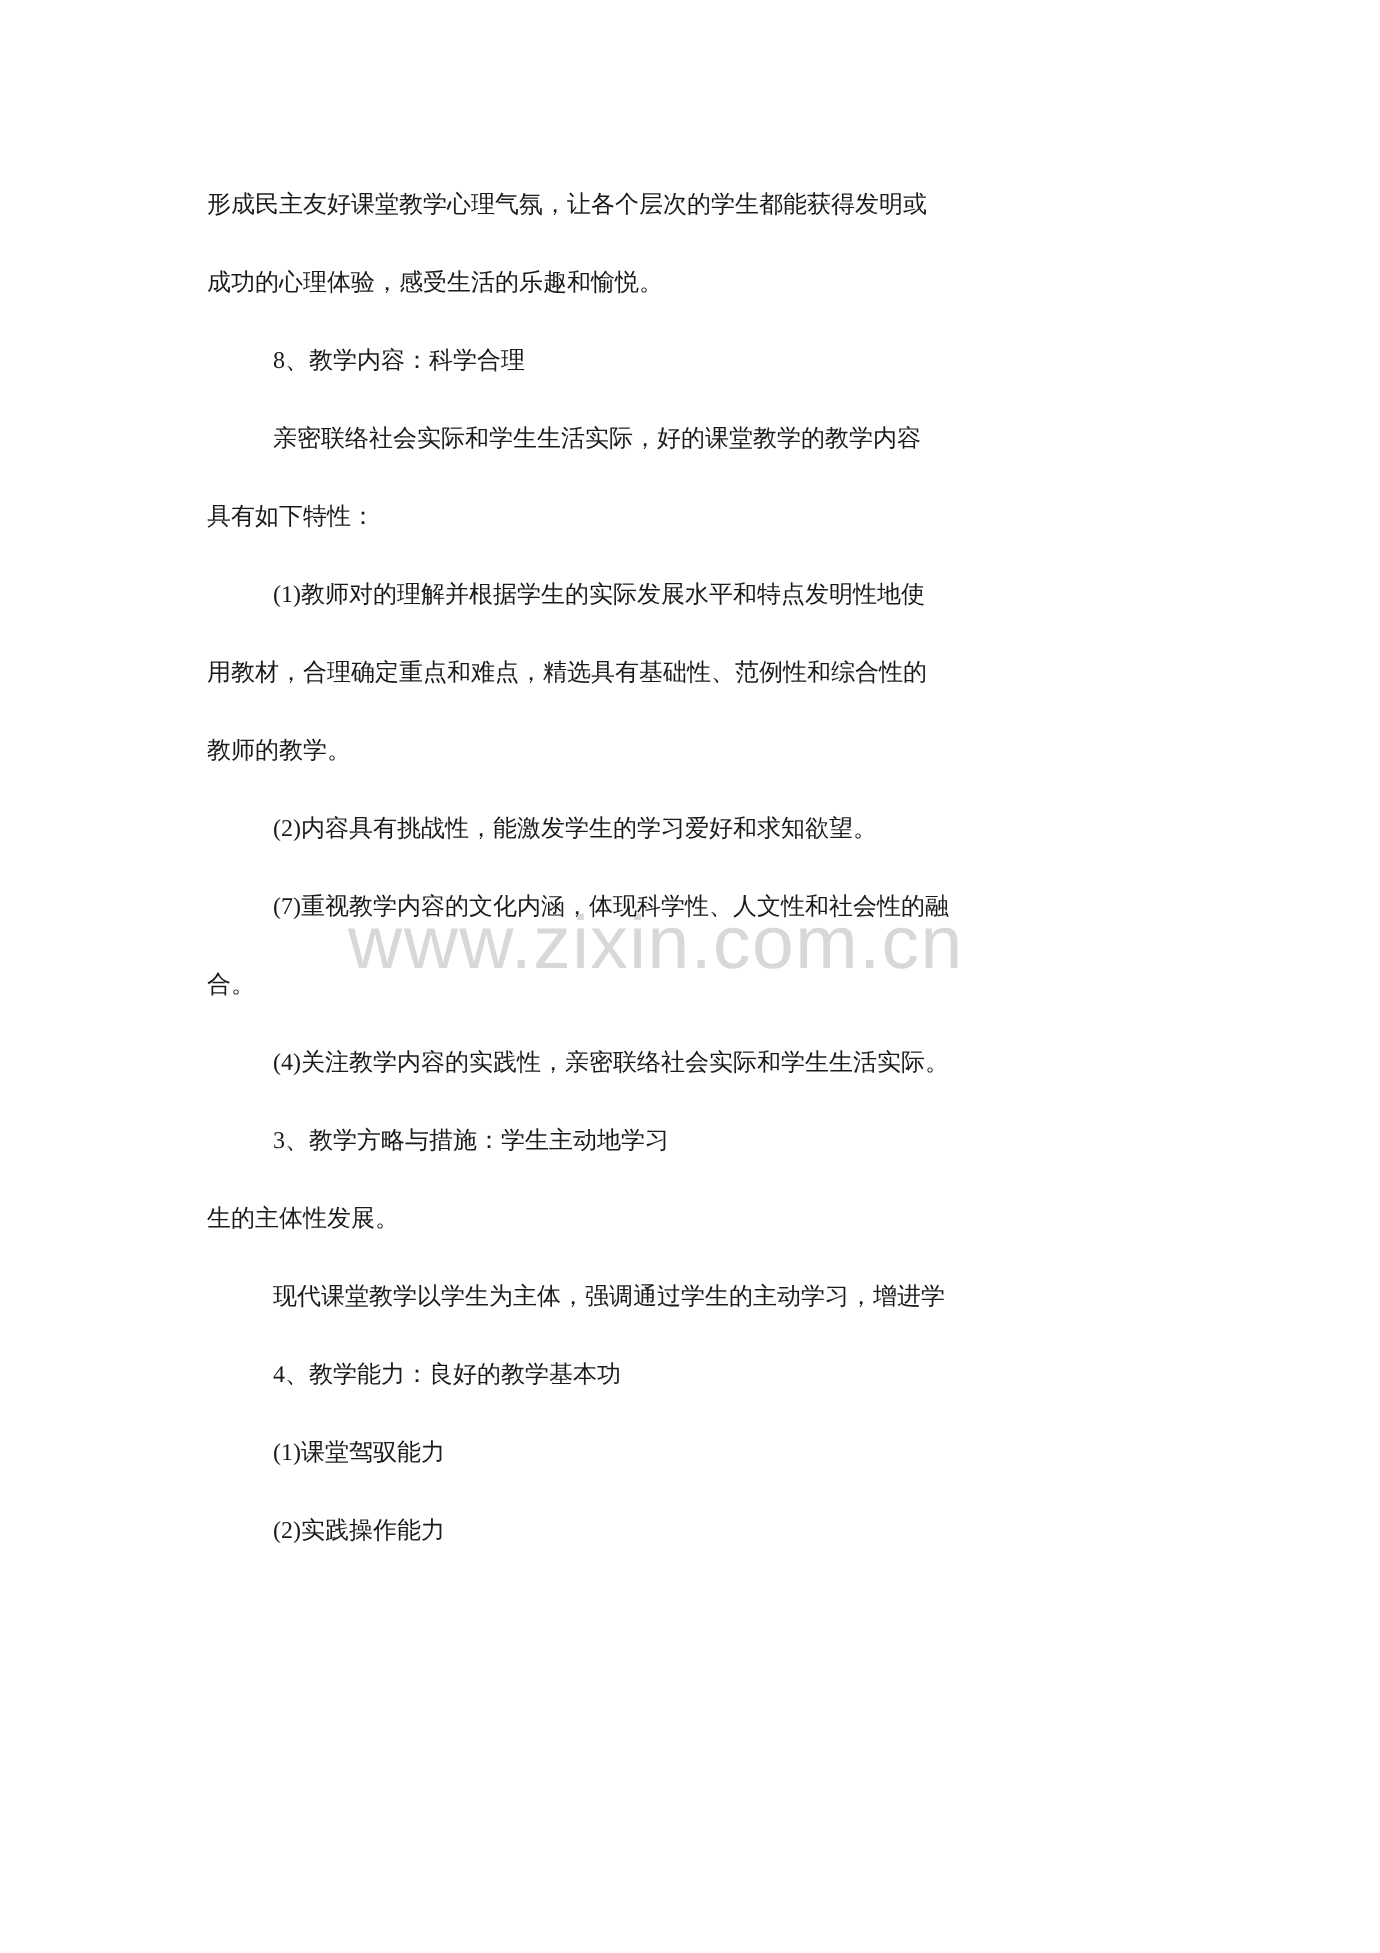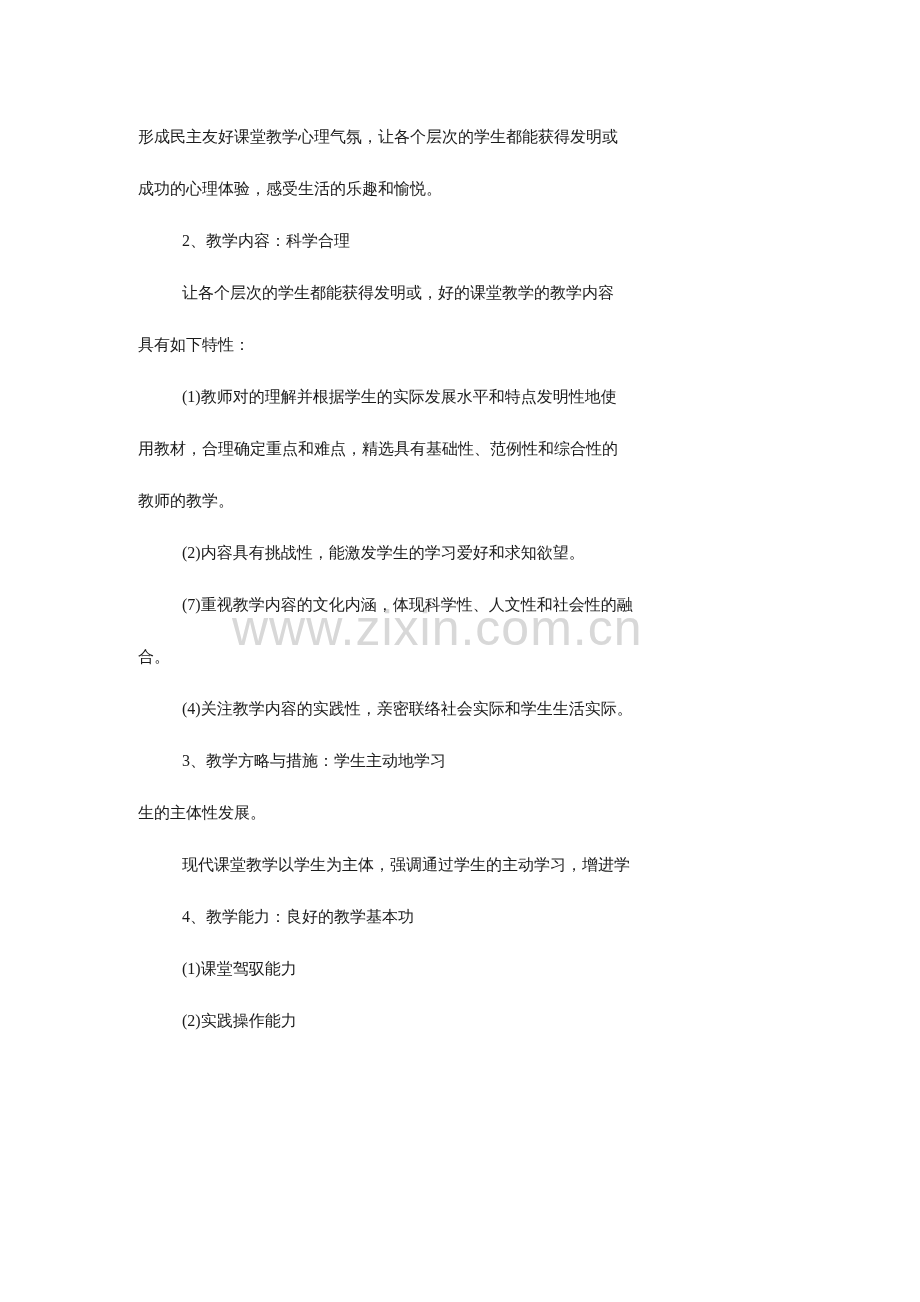--- a/index.html
+++ b/index.html
@@ -49,22 +49,22 @@
   }
 </style>
 </head>
 <body>
 
 <div class="page">
   <div class="watermark">www.zixin.com.cn</div>
   <div class="content">
       <div class="line">形成民主友好课堂教学心理气氛，让各个层次的学生都能获得发明或</div>
       <div class="line">成功的心理体验，感受生活的乐趣和愉悦。</div>
-      <div class="line indent">2、教学内容：科学合理</div>
-      <div class="line indent">让各个层次的学生都能获得发明或，好的课堂教学的教学内容</div>
+      <div class="line indent">8、教学内容：科学合理</div>
+      <div class="line indent">亲密联络社会实际和学生生活实际，好的课堂教学的教学内容</div>
       <div class="line">具有如下特性：</div>
       <div class="line indent">(1)教师对的理解并根据学生的实际发展水平和特点发明性地使</div>
       <div class="line">用教材，合理确定重点和难点，精选具有基础性、范例性和综合性的</div>
       <div class="line">教师的教学。</div>
       <div class="line indent">(2)内容具有挑战性，能激发学生的学习爱好和求知欲望。</div>
       <div class="line indent">(7)重视教学内容的文化内涵，体现科学性、人文性和社会性的融</div>
       <div class="line">合。</div>
       <div class="line indent">(4)关注教学内容的实践性，亲密联络社会实际和学生生活实际。</div>
       <div class="line indent">3、教学方略与措施：学生主动地学习</div>
       <div class="line">生的主体性发展。</div>

